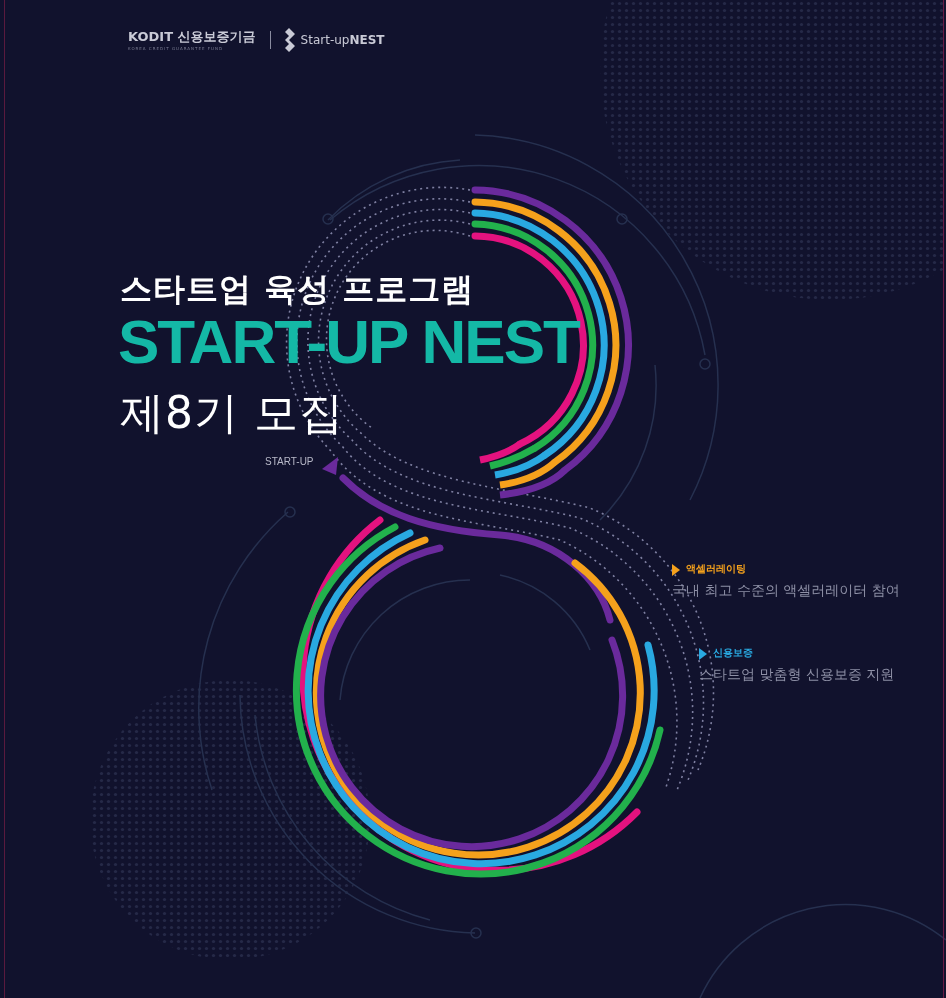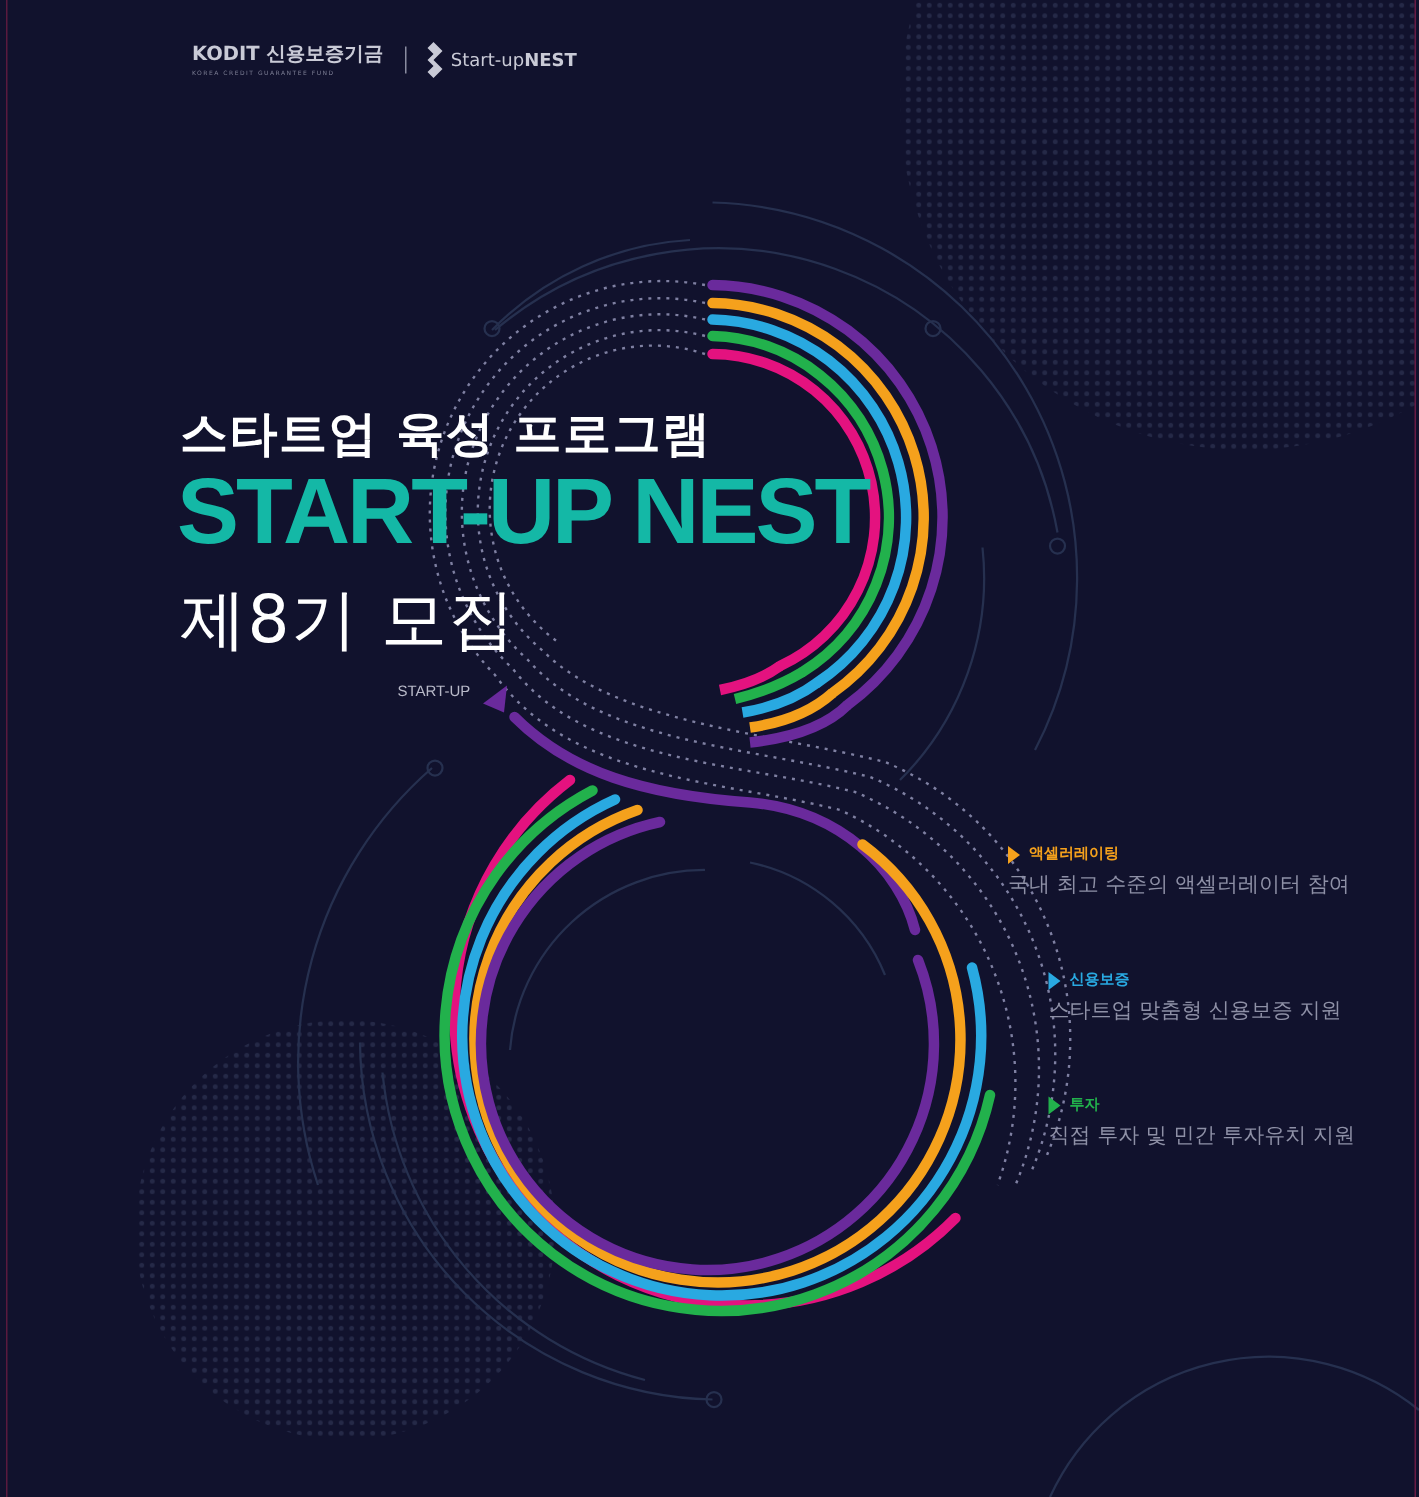--- a/index.html
+++ b/index.html
@@ -134,22 +134,15 @@
   </div>
 
   <div class="feature" style="left:699px; top:646px; color:#29a9e1;">
     <div class="head">
       <span class="tri"></span>
       <span>신용보증</span>
     </div>
     <div class="desc">스타트업 맞춤형 신용보증 지원</div>
   </div>
 
-  <div class="feature" style="left:699px; top:729px; color:#22b14c;">
-    <div class="head">
-      <span class="tri"></span>
-      <span>투자</span>
-    </div>
-    <div class="desc">직접 투자 및 민간 투자유치 지원</div>
-  </div>
 
 
 </div>
 
 </body></html>

